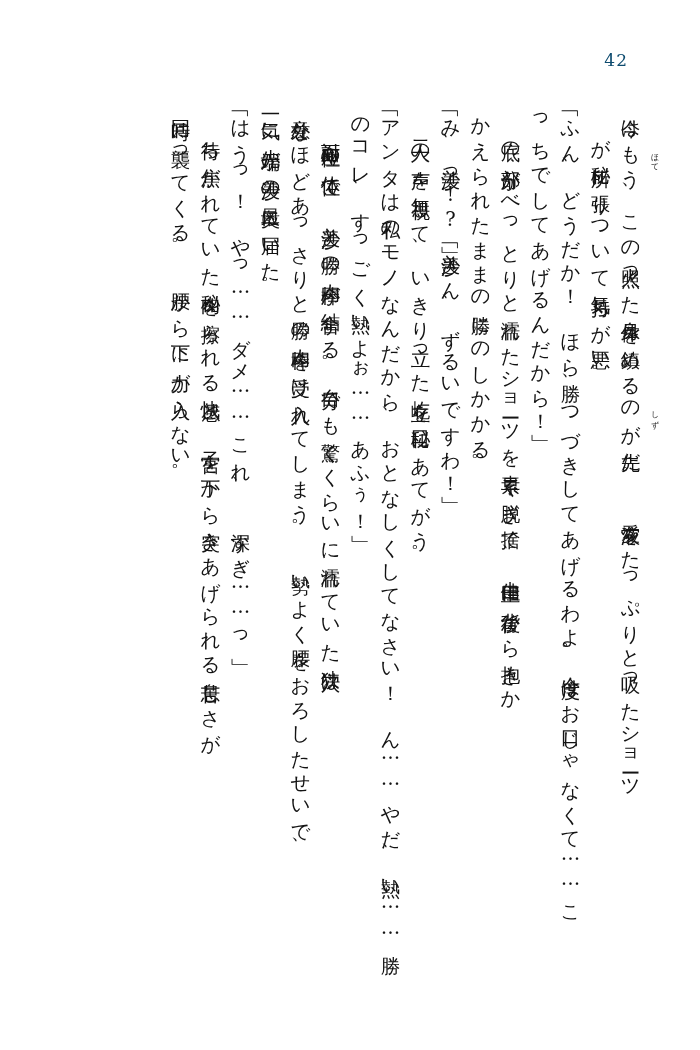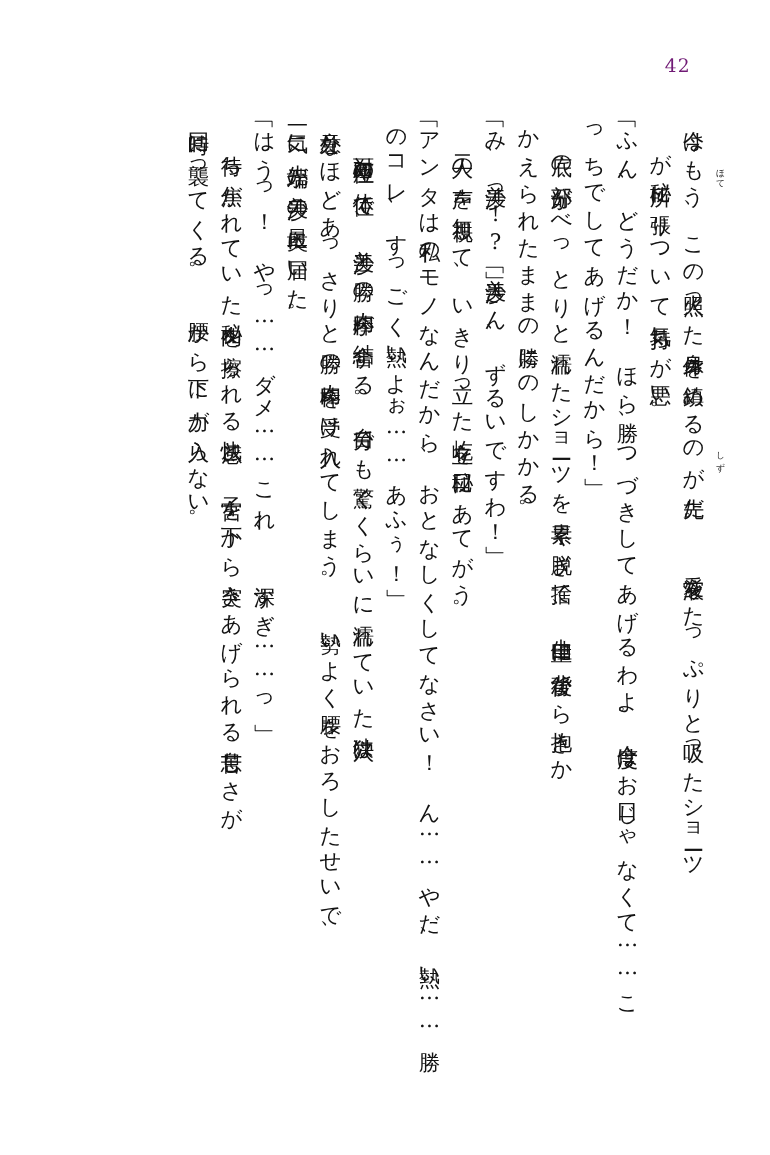--- a/index.html
+++ b/index.html
@@ -19,21 +19,21 @@
     width: 700px;
     height: 1050px;
     box-sizing: border-box;
   }
   .page-number {
     position: absolute;
     top: 50px;
     right: 72px;
     font-size: 17px;
     letter-spacing: 1px;
-    color: #701a75;
+    color: #0c4a6e;
     font-family: "DejaVu Serif", "Liberation Serif", serif;
   }
   .text-body {
     position: absolute;
     top: 104px;
     right: 60px;
     left: 48px;
     height: 880px;
     display: flex;
     flex-direction: row-reverse;

